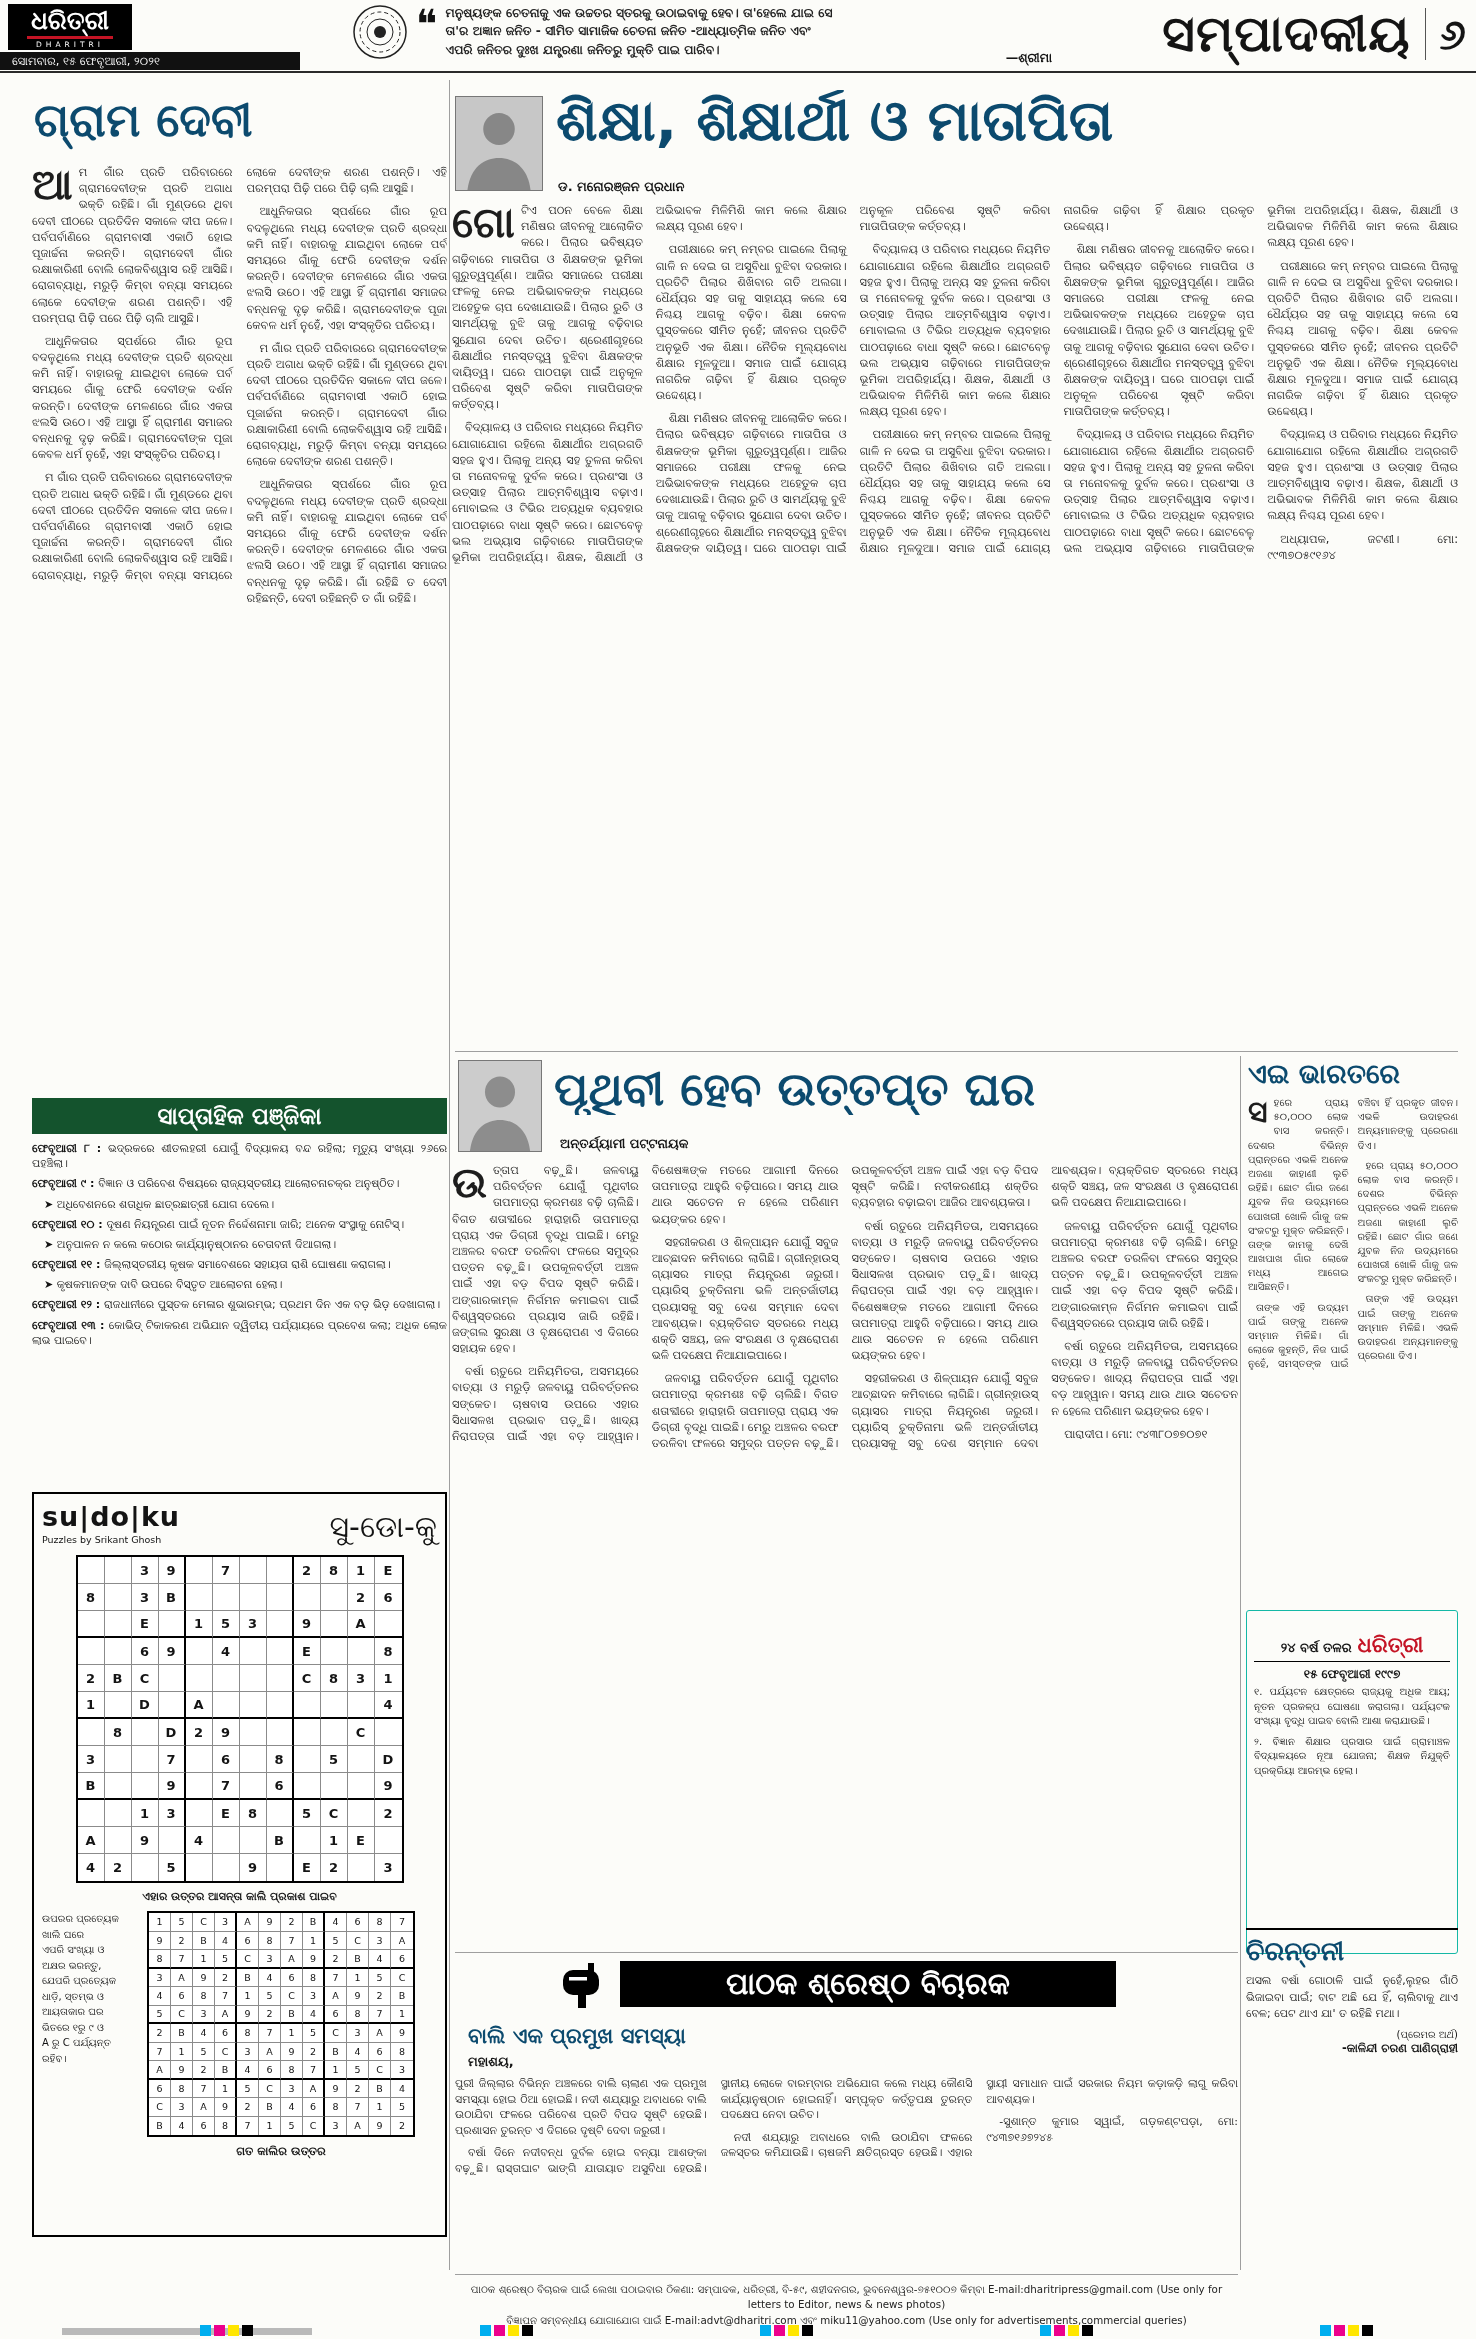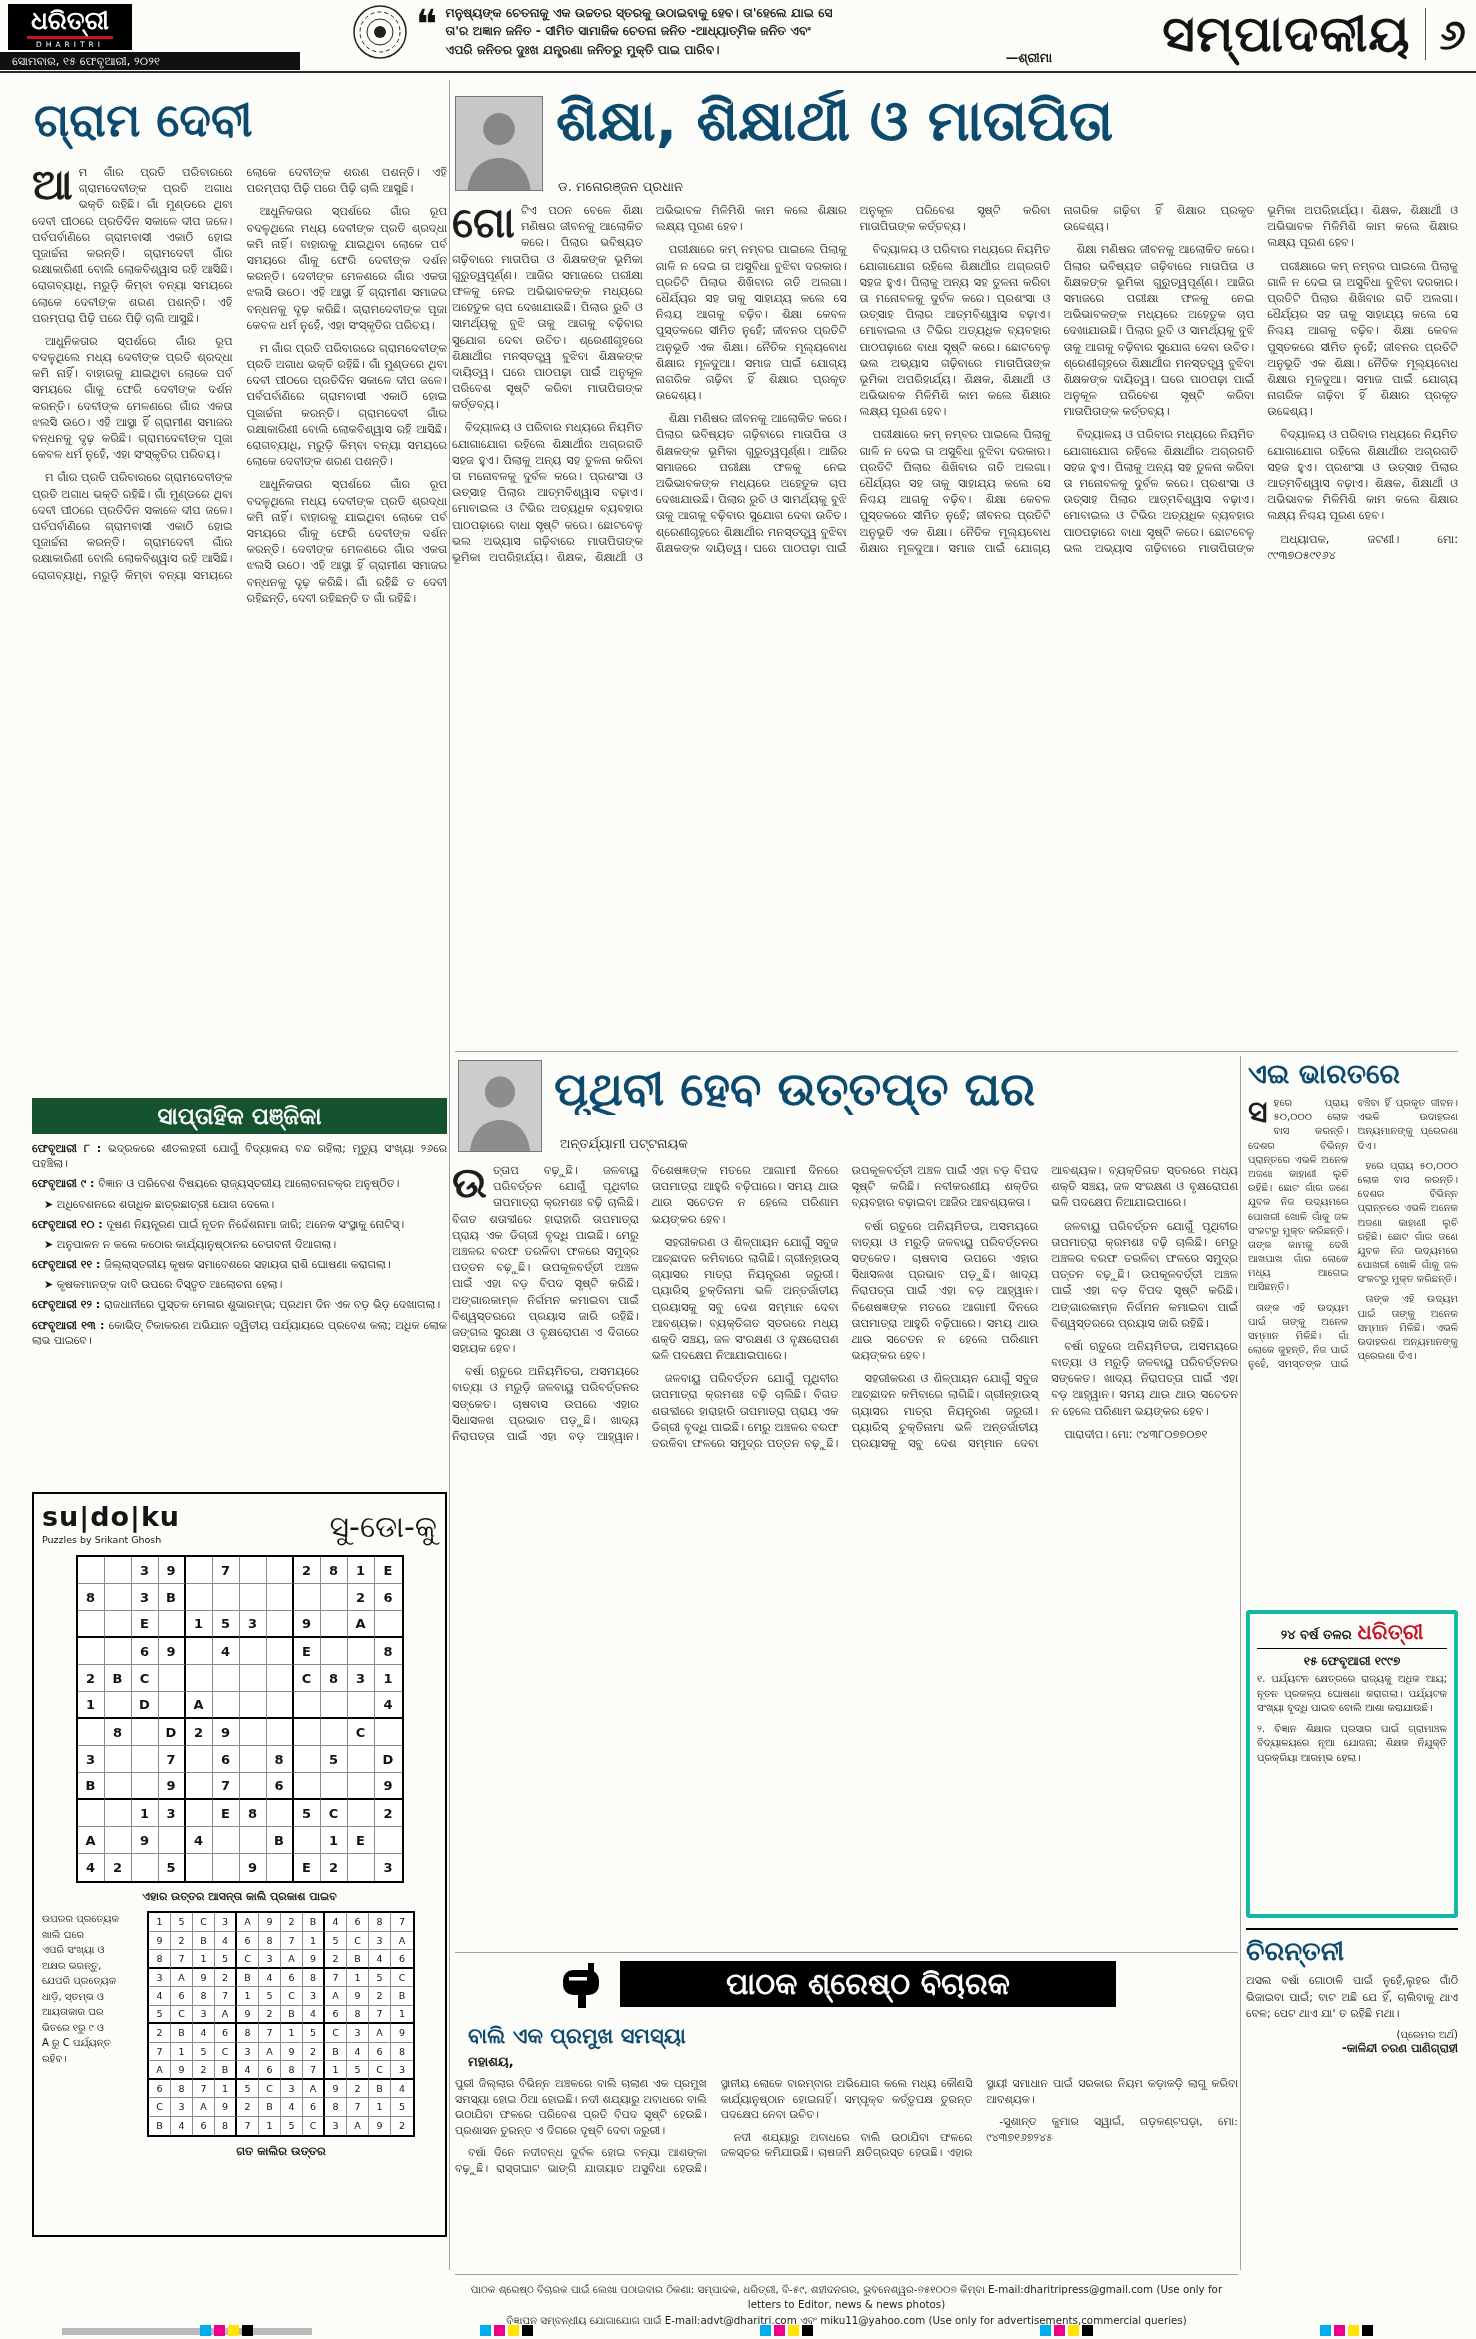--- a/index.html
+++ b/index.html
@@ -19,21 +19,21 @@
   #top-quote .q-lines{font-size:12.3px;font-weight:bold;line-height:1.5;color:#222}
   #quote-mark{font-size:40px;line-height:40px;color:#111}
   #quote-attr{position:absolute;right:0;bottom:2px;font-weight:bold;font-size:12.5px}
   #section-head{left:1020px;top:0;width:456px;height:68px;display:flex;align-items:center;justify-content:flex-end;gap:14px;padding-right:10px}
   #section-title{font-size:50px;font-weight:bold;letter-spacing:1px}
   #page-no{font-size:42px;font-weight:bold}
   .vdiv{width:1px;height:52px;background:#555}
 
   
   .headline{font-weight:bold;color:#0c4a6e}
-  .byline{font-weight:normal;font-size:13px}
+  .byline{font-weight:bold;font-size:13px}
   .body-text{font-size:11.4px;line-height:1.42;text-align:justify;color:#1d1d1d;overflow:hidden}
   .body-text p{margin:0 0 7px;text-indent:13px}
   .body-text p:first-of-type{text-indent:0}
   .plist{display:block}
   .dropcap{float:left;font-weight:bold;font-size:42px;line-height:38px;padding:2px 6px 0 0}
   .photo{border:1px solid #777;background:#cfcfcf;overflow:hidden}
   .photo svg{display:block;width:100%;height:100%}
 
   #gram-headline{left:34px;top:96px;width:412px;font-size:46px;line-height:1.05}
   #gram-body{left:32px;top:164px;width:415px;height:912px;column-count:2;column-gap:14px}
@@ -49,21 +49,21 @@
   #earth-body{left:452px;top:1162px;width:786px;height:786px;column-count:4;column-gap:13px}
 
   
   #eib{left:1248px;top:1058px;width:210px}
   #eib-title{font-size:27px;margin-bottom:6px}
   #eib-body{width:210px;height:500px;column-count:2;column-gap:9px;font-size:10px;line-height:1.42}
   #eib-body p{margin:0 0 6px;text-indent:8px}
   #eib-body p:first-of-type{text-indent:0}
   #eib-body .dropcap{font-size:30px;line-height:28px}
 
-  #y24{left:1246px;top:1610px;width:212px;height:308px;border:4px solid #14b8a6;border-radius:3px;padding:6px 7px}
+  #y24{left:1246px;top:1610px;width:212px;height:344px;border:1px solid #14b8a6;border-radius:3px;padding:22px 7px}
   #y24-head{display:flex;align-items:baseline;justify-content:center;gap:6px;border-bottom:1px solid #000;padding-bottom:4px}
   #y24-prefix{font-size:13px;font-weight:bold}
   #y24-logo{font-size:21px;font-weight:bold;color:#c41425}
   #y24-date{text-align:center;font-weight:bold;font-size:12px;margin:5px 0 4px}
   .y24-item{font-size:10px;line-height:1.45;text-align:justify;margin-bottom:6px}
 
   #chir{left:1246px;top:1928px;width:212px;height:238px;border-top:2px solid #000;padding-top:6px}
   #chir-title{font-size:26px;margin-bottom:6px}
   #chir-text{font-size:11px;line-height:1.5;text-align:justify}
   #chir-src{font-size:10px;text-align:right;margin-top:6px}

